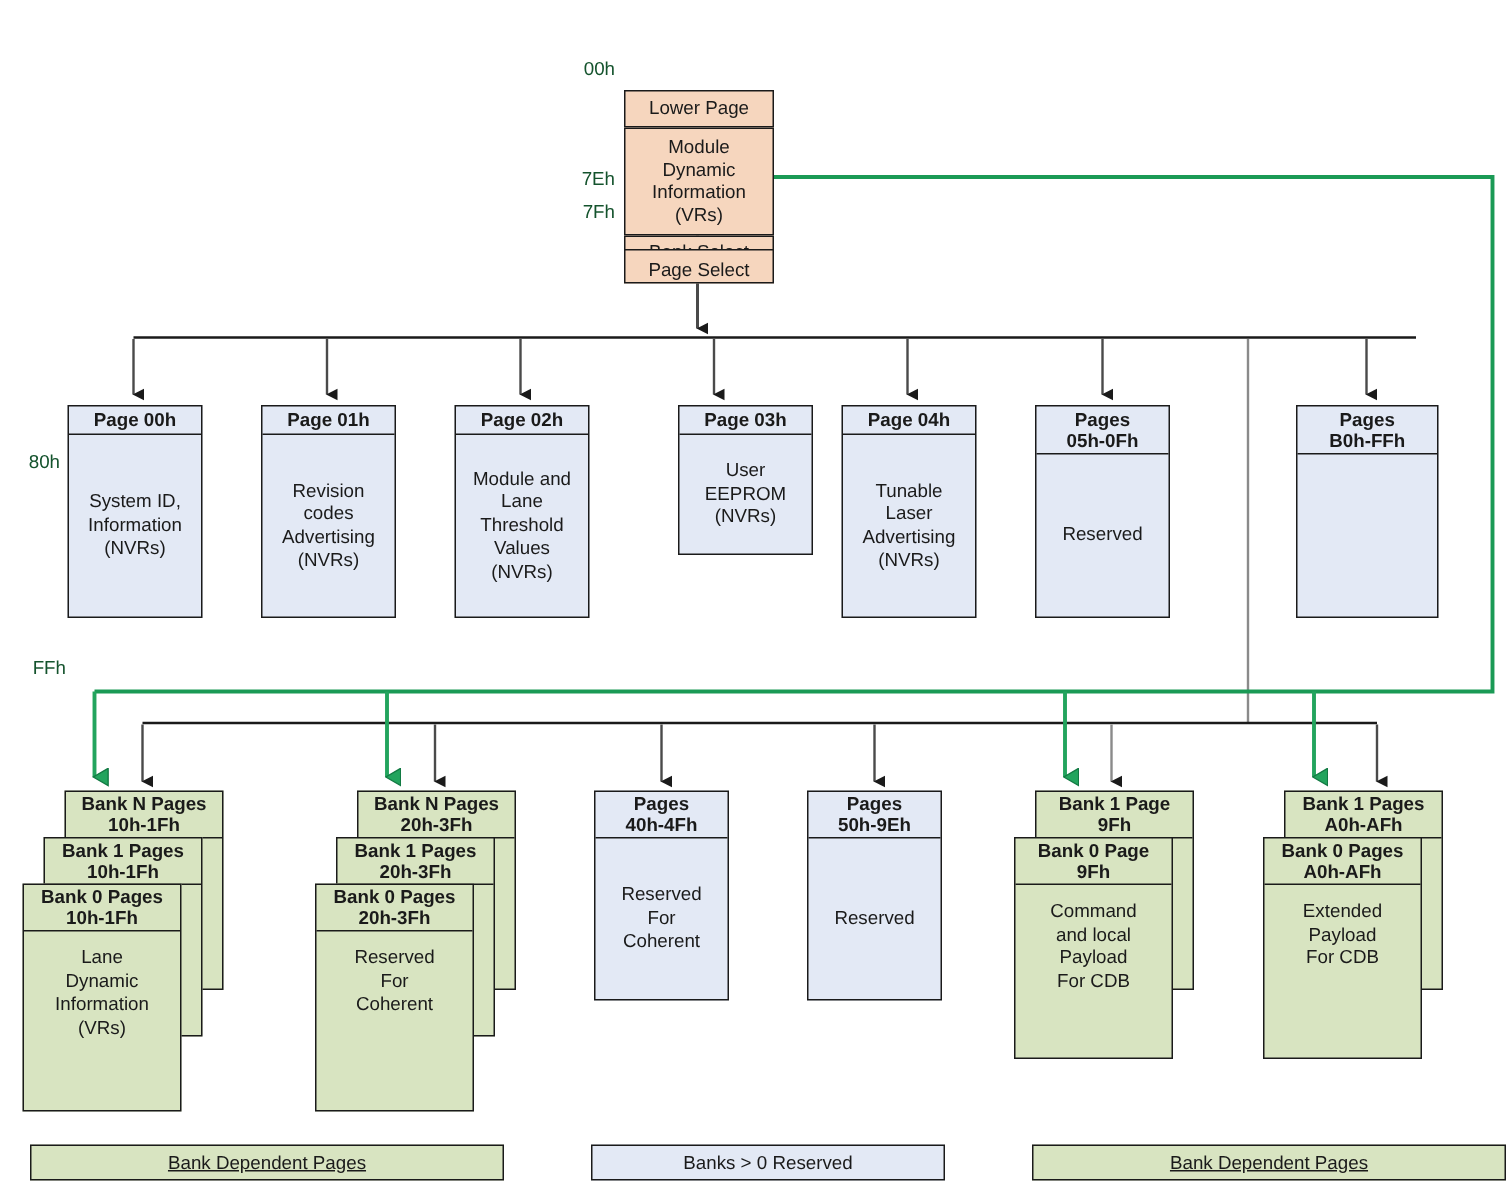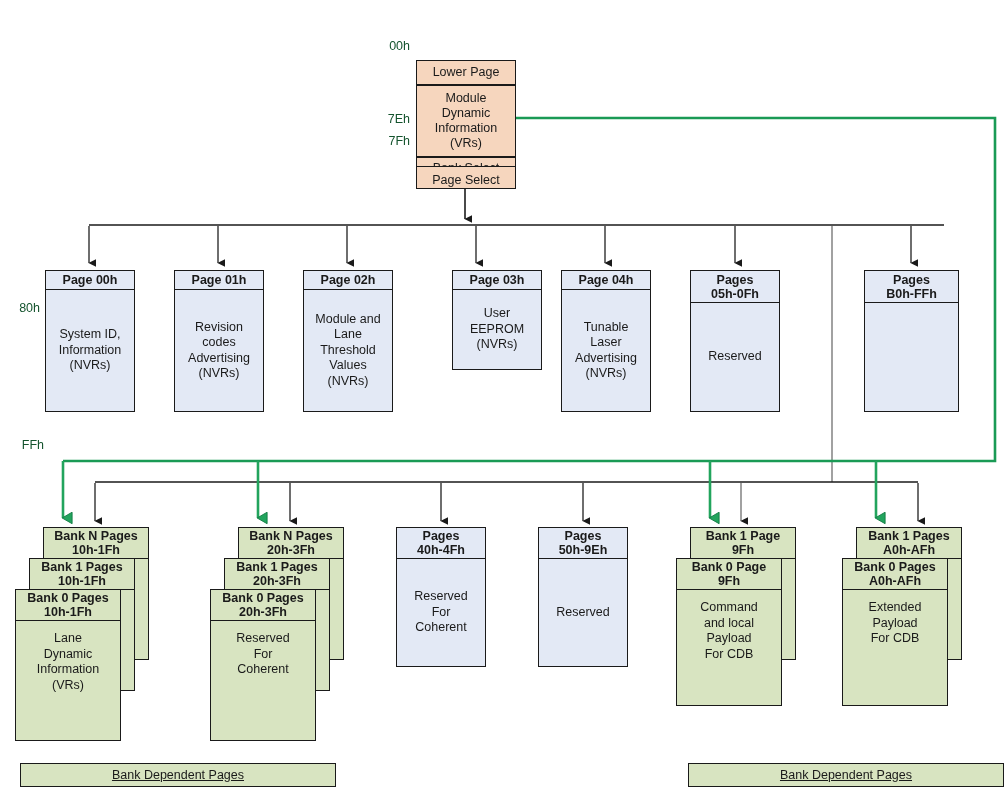--- a/index.html
+++ b/index.html
@@ -245,17 +245,20 @@
 A0h-AFh</div>
       <div class="mbody topal">Extended
 Payload
 For CDB</div>
     </div>
   </div>
 
   <div class="pbox green" style="left:20px;top:763px;width:316px;height:24px;">
     <span>Bank Dependent Pages</span>
   </div>
+  <div class="pbox" style="left:394px;top:763px;width:236px;height:24px;">
+    <span>Banks &gt; 0 Reserved</span>
+  </div>
   <div class="pbox green" style="left:688px;top:763px;width:316px;height:24px;">
     <span>Bank Dependent Pages</span>
   </div>
 
 </div>
 
 </body></html>

